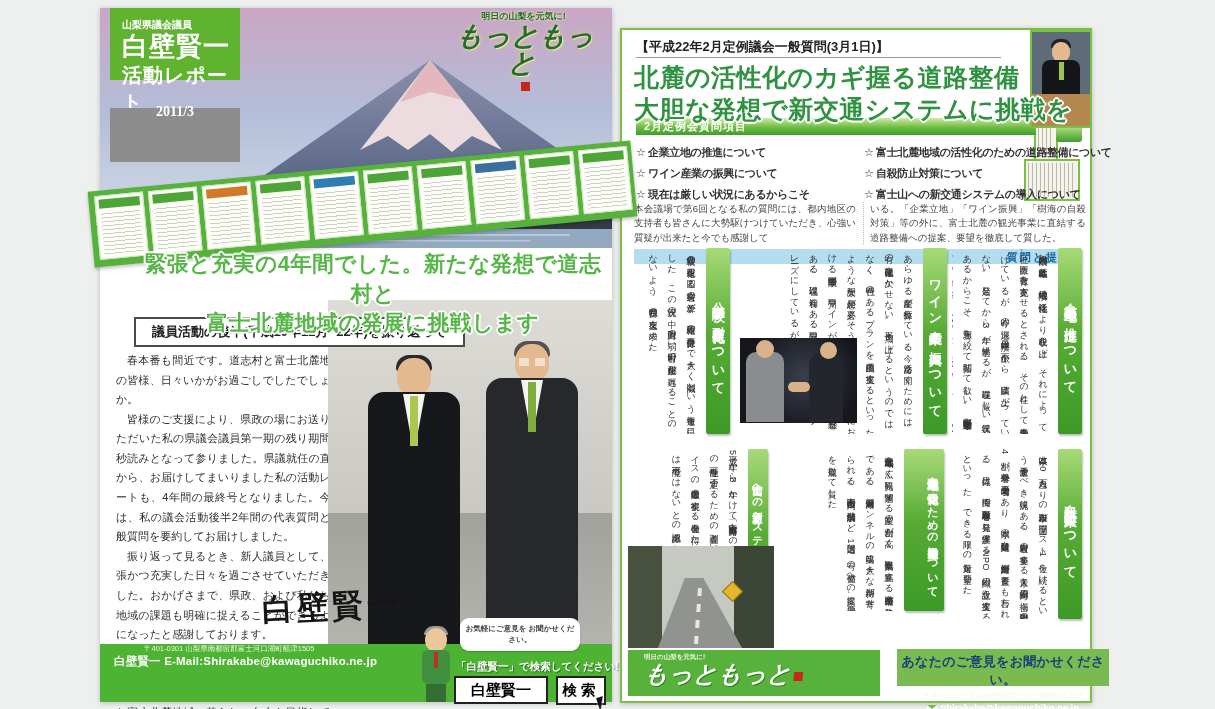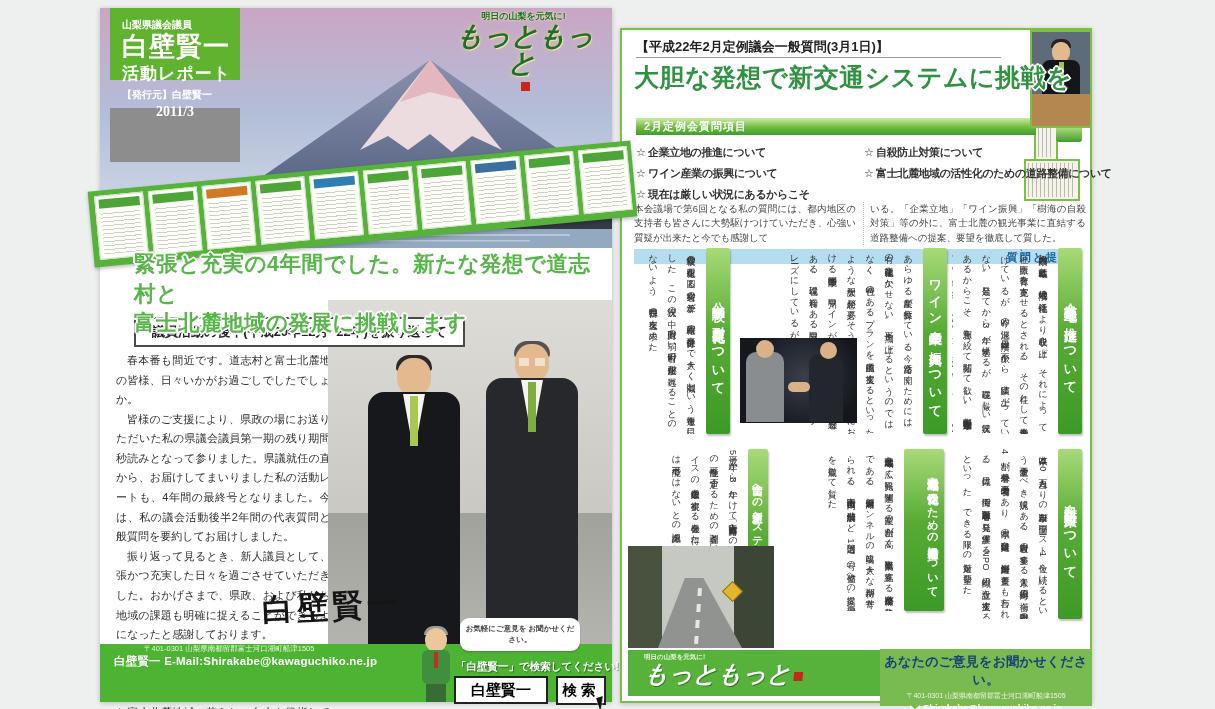--- a/index.html
+++ b/index.html
@@ -8,42 +8,42 @@
   .page{position:absolute;background:#fff;box-shadow:0 1px 5px rgba(0,0,0,.22);}
   #left-page{left:100px;top:8px;width:512px;height:694px;}
   #right-page{left:620px;top:28px;width:472px;height:675px;border:2px solid #7ac143;box-sizing:border-box;}
   .abs{position:absolute;}
 
   
   #fuji-photo{left:0;top:0;width:512px;height:240px;overflow:hidden;}
   #masthead{left:10px;top:0;width:130px;height:72px;background:#5fb32e;color:#fff;z-index:4;padding:10px 0 0 12px;box-sizing:border-box;}
   #masthead .aff{font-size:10px;font-weight:bold;}
   #masthead .nm{font-size:26px;font-weight:bold;letter-spacing:1px;line-height:1.15;}
-  #masthead .rp{font-size:17px;font-weight:bold;letter-spacing:1px;}
+  #masthead .rp{font-size:20px;font-weight:bold;letter-spacing:1px;}
   #masthead .pub{font-size:10px;font-weight:bold;margin-top:3px;}
   #vol-box{left:10px;top:100px;width:130px;height:54px;background:#8d8d8d;color:#fff;z-index:4;text-align:center;
            font-family:"Liberation Serif","DejaVu Serif",serif;}
   #vol-box .v{font-size:29px;font-weight:bold;margin-top:6px;}
   #vol-box .d{font-size:14px;font-weight:bold;margin-top:-4px;}
   #top-logo{right:6px;top:2px;width:165px;height:60px;z-index:4;text-align:center;}
   #top-logo .tg{font-size:9px;font-weight:bold;color:#1c6b2e;text-shadow:0 0 3px #ecd98a,0 0 2px #fff;}
   #top-logo .lg{font-size:27px;font-weight:bold;font-style:italic;color:#1d6e30;font-family:"Liberation Serif",serif;
                 transform:skewX(-6deg);text-shadow:0 0 5px #e8d27a,1px 1px 0 #f4ecc8;line-height:1;}
   .seal{display:inline-block;width:9px;height:9px;background:#c42818;vertical-align:middle;margin-left:3px;}
   #filmstrip{left:-10px;top:158px;width:545px;height:76px;background:#56b23a;transform:rotate(-5.4deg);
              z-index:3;display:flex;gap:5px;padding:5px 6px;box-sizing:border-box;box-shadow:0 2px 4px rgba(0,0,0,.25);}
   .thumb{width:47px;height:62px;background:#fdfdf8;flex:0 0 auto;border:1px solid #cfe3c2;position:relative;overflow:hidden;}
   .thumb::before{content:"";position:absolute;left:3px;top:3px;right:3px;height:9px;background:#4da537;}
   .thumb::after{content:"";position:absolute;left:4px;top:16px;right:4px;bottom:4px;
       background:repeating-linear-gradient(0deg,#cfcfc8 0 1px,transparent 1px 4px);}
   .thumb:nth-child(3)::before{background:#d07a28;}
   .thumb:nth-child(5)::before{background:#2e7fb0;}
   .thumb:nth-child(8)::before{background:#3b6f9e;}
   #headline-l{left:34px;top:242px;z-index:4;font-weight:bold;color:#56b648;font-size:21.5px;letter-spacing:.5px;line-height:1.38;
-      text-shadow:-2px 0 #fff,2px 0 #fff,0 -2px #fff,0 2px #fff,-1px -1px #fff,1px 1px #fff,1px -1px #fff,-1px 1px #fff;}
+      text-shadow:-2px 0 #fff,2px 0 #fff,0 -2px #fff,0 2px #fff,-1px -1px #fff,1px 1px #fff,1px -1px #fff,-1px 1px #fff;text-align:center;}
   #review-box{left:34px;top:309px;border:2px solid #4a4a4a;background:#fff;padding:4px 16px;font-size:13px;font-weight:bold;color:#222;z-index:2;}
   #body-text{left:16px;top:343px;width:226px;font-size:11px;line-height:1.78;color:#2e2e2e;text-align:justify;z-index:1;}
   #body-text p{margin:0;text-indent:1em;}
   #signature{left:162px;top:578px;font-size:31px;color:#151515;font-family:"DejaVu Serif",serif;font-weight:bold;
              transform:rotate(-3deg);letter-spacing:4px;z-index:2;}
   #photo-men{left:228px;top:292px;width:284px;height:344px;z-index:1;overflow:hidden;
       background:linear-gradient(#dddcd6 0%,#c9c8c2 62%,#a2a29c 62%,#b4b4ae 100%);}
   .person{position:absolute;}
   .head{position:absolute;width:34px;height:38px;background:#e3b98f;border-radius:46%;left:50%;transform:translateX(-50%);}
   .hair{position:absolute;width:36px;height:16px;background:#2c2a28;border-radius:18px 18px 4px 4px;left:50%;top:-3px;transform:translateX(-50%);}
@@ -126,21 +126,21 @@
   #photo-road .rd-treeL{position:absolute;left:0;top:0;width:34px;height:102px;background:#49523f;}
   #photo-road .rd-treeR{position:absolute;right:0;top:0;width:40px;height:102px;background:#3c4637;}
   #photo-road .rd-road{position:absolute;left:30px;bottom:0;width:84px;height:70px;background:#90938f;
       clip-path:polygon(32% 0,54% 0,100% 100%,0 100%);}
   #photo-road .rd-line{position:absolute;left:68px;bottom:4px;width:4px;height:56px;background:repeating-linear-gradient(#e8e8e2 0 8px,transparent 8px 16px);transform:rotate(4deg);}
   #photo-road .rd-sign{position:absolute;right:34px;top:38px;width:13px;height:13px;background:#e4b62c;transform:rotate(45deg);border:1px solid #8a6e12;}
   #footer-logo-bar{left:6px;top:620px;width:252px;height:46px;background:#56b23a;z-index:3;padding:3px 0 0 16px;box-sizing:border-box;}
   #footer-logo-bar .tg{font-size:6.5px;font-weight:bold;color:#e8f5d8;}
   #footer-logo-bar .lg{font-size:24px;font-weight:bold;font-style:italic;color:#fff;font-family:"Liberation Serif",serif;
        transform:skewX(-6deg);line-height:1;text-shadow:1px 1px 0 #2e7a1e;}
-  #feedback-box{left:258px;top:619px;width:212px;height:57px;background:#79ba51;z-index:3;text-align:center;color:#fff;}
+  #feedback-box{left:275px;top:619px;width:212px;height:37px;background:#79ba51;z-index:3;text-align:center;color:#fff;}
   #feedback-box .t{font-size:13px;font-weight:bold;color:#1b3f7a;margin-top:4px;letter-spacing:.3px;}
   #feedback-box .a{font-size:7px;margin-top:2px;color:#f0f8e8;}
   #feedback-box .e{font-size:9.5px;font-weight:bold;margin-top:1px;}
   .env{display:inline-block;width:10px;height:7px;background:#fff;position:relative;margin-right:3px;vertical-align:middle;}
   .env::after{content:"";position:absolute;left:0;top:0;border-left:5px solid transparent;border-right:5px solid transparent;border-top:4px solid #79ba51;}
 </style>
 </head>
 <body>
 
 <div class="page" id="left-page">
@@ -253,20 +253,21 @@
     <div class="abs" id="cursor-icon"></div>
   </div>
 </div>
 
 <div class="page" id="right-page">
 
   <div class="abs" id="session-label">【平成22年2月定例議会一般質問(3月1日)】</div>
   <div class="abs" id="session-rule"></div>
 
   <div class="abs" id="headline-r">
+    <div>北麓の活性化のカギ握る道路整備</div>
     <div>大胆な発想で新交通システムに挑戦を</div>
   </div>
 
   <div class="abs" id="photo-podium">
     <div class="pd-hair"></div>
     <div class="pd-head"></div>
     <div class="pd-suit"></div>
     <div class="pd-tie"></div>
     <div class="pd-desk"></div>
   </div>
@@ -275,22 +276,23 @@
   <div class="clip" id="clip-2"></div>
 
   <div class="abs" id="topics-bar">2月定例会質問項目</div>
 
   <div class="topic-col" id="topics-col1">
     <div>☆ 企業立地の推進について</div>
     <div>☆ ワイン産業の振興について</div>
     <div>☆ 現在は厳しい状況にあるからこそ</div>
   </div>
   <div class="topic-col" id="topics-col2">
+    <div>☆ 富士北麓地域の活性化のための道路整備について</div>
     <div>☆ 自殺防止対策について</div>
-    <div>☆ 富士北麓地域の活性化のための道路整備について</div>
+    <div>☆ 富士山への新交通システムの導入について</div>
   </div>
 
   <div class="intro-col" id="intro-1">本会議場で第6回となる私の質問には、都内地区の支持者も皆さんに大勢駆けつけていただき、心強い質疑が出来たと今でも感謝して</div>
   <div class="intro-col" id="intro-2">いる。「企業立地」「ワイン振興」「樹海の自殺対策」等の外に、富士北麓の観光事業に直結する道路整備への提案、要望を徹底して質した。</div>
 
   <div class="abs" id="qa-bar">質問と提言</div>
 
   <div class="vsec" id="sec-kigyo">
     <div class="vbody">横内県政の基本戦略は、地域経済の活性化により税収を上げ、それによって福祉、医療、教育を充実させるとされる。その柱として企業立地を掲げているが、昨今の混迷、日本経済の不振から、実績は上がっていない。発足してから3年が経過するが、現在は厳しい状況にあるからこそ、知恵を絞って開拓して欲しい。中部横断自動車道などの将来的な道路整備は、企業立地への大きな可能性を秘めている。実現性のある施策を進めたい。</div>
     <div class="vbar">企業立地の推進について</div>

